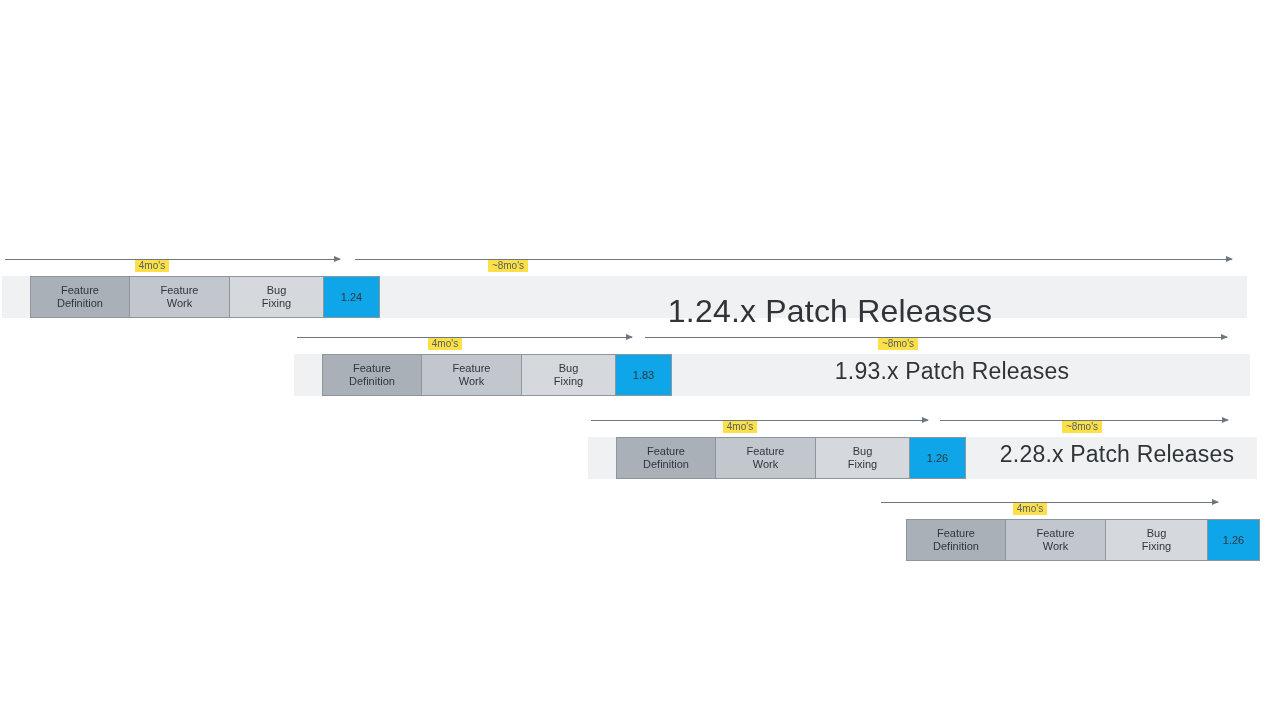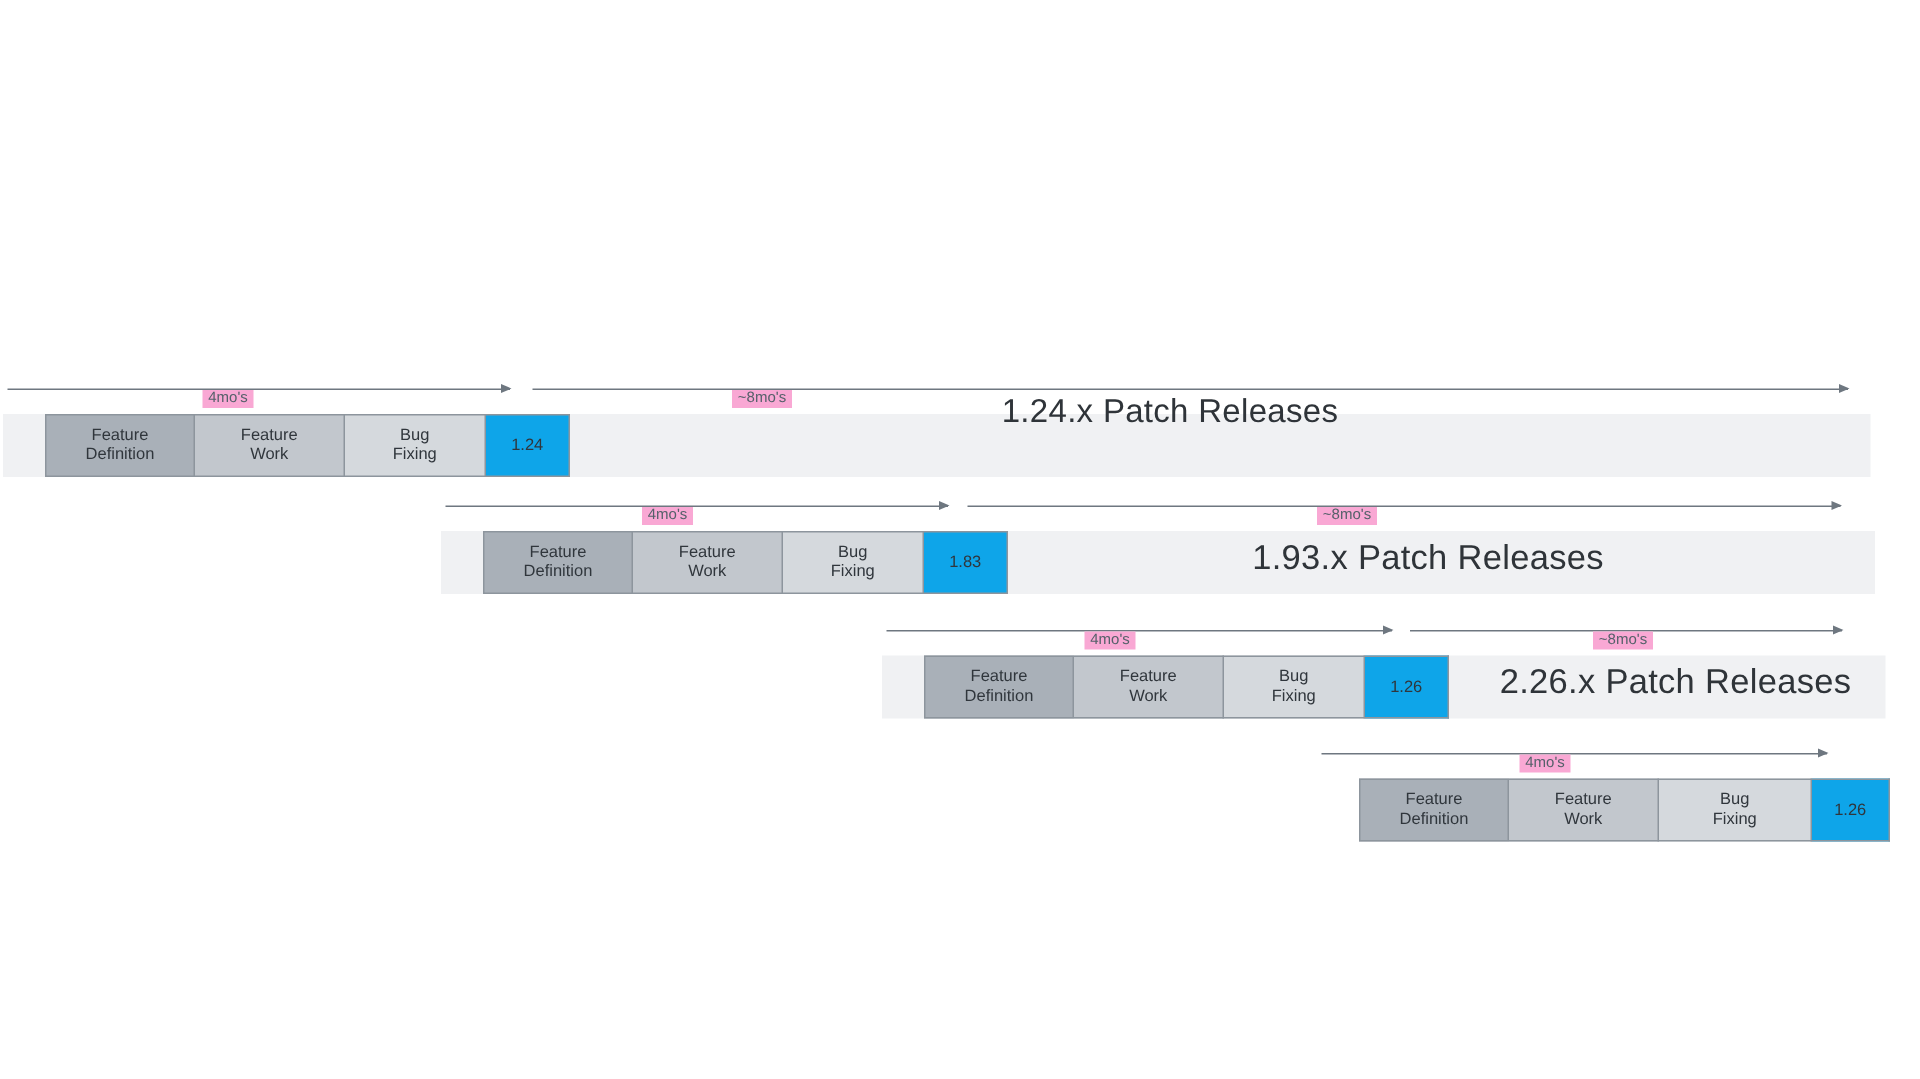--- a/index.html
+++ b/index.html
@@ -108,31 +108,31 @@
     border-bottom: 3.5px solid transparent;
     border-left: 7px solid #6e7780;
   }
 
   .arrow-label {
     position: absolute;
     font-size: 10px;
     line-height: 12px;
     color: #55606a;
     white-space: nowrap;
-    background: #f9a8d4;
+    background: #fde047;
     padding: 0 4px;
   }
 </style>
 </head>
 <body>
 
 <div class="canvas" id="canvas">
     <div class="release-row">
       <div class="patch-bar" style="left: 2px; top: 276px; width: 1245px; height: 42px;"></div>
-      <div class="patch-bar-label" style="font-size: 22px; top: 261px; left: 667.82px; width: auto; text-align: center;">1.24.x Patch Releases</div>
+      <div class="patch-bar-label" style="font-size: 32px; top: 293px; left: 667.82px; width: auto; text-align: center;">1.24.x Patch Releases</div>
       <div class="phase-strip" style="left: 2px; top: 276px; height: 42px;">
         <div class="phase-box phase-def" style="width: 100px;">
           <span class="phase-line">Feature</span>
           <span class="phase-line">Definition</span>
         </div>
         <div class="phase-box phase-work" style="width: 100px;">
           <span class="phase-line">Feature</span>
           <span class="phase-line">Work</span>
         </div>
         <div class="phase-box phase-bug" style="width: 94px;">
@@ -180,21 +180,21 @@
       </div>
       <div class="arrow" style="left: 645px; top: 333px; width: 582px;">
         <div class="shaft"></div>
         <div class="head"></div>
       </div>
       <div class="arrow-label" style="top: 338px; left: 427.812px;">4mo's</div>
       <div class="arrow-label" style="top: 338px; left: 877.898px;">~8mo's</div>
     </div>
     <div class="release-row">
       <div class="patch-bar" style="left: 588px; top: 437px; width: 669px; height: 42px;"></div>
-      <div class="patch-bar-label" style="font-size: 23px; top: 441.44px; left: 999.828px; width: auto; text-align: left;">2.26.x Patch Releases</div>
+      <div class="patch-bar-label" style="font-size: 23px; top: 441.44px; left: 999.828px; width: auto; text-align: left;">2.28.x Patch Releases</div>
       <div class="phase-strip" style="left: 588px; top: 437px; height: 42px;">
         <div class="phase-box phase-def" style="width: 100px;">
           <span class="phase-line">Feature</span>
           <span class="phase-line">Definition</span>
         </div>
         <div class="phase-box phase-work" style="width: 100px;">
           <span class="phase-line">Feature</span>
           <span class="phase-line">Work</span>
         </div>
         <div class="phase-box phase-bug" style="width: 94px;">

